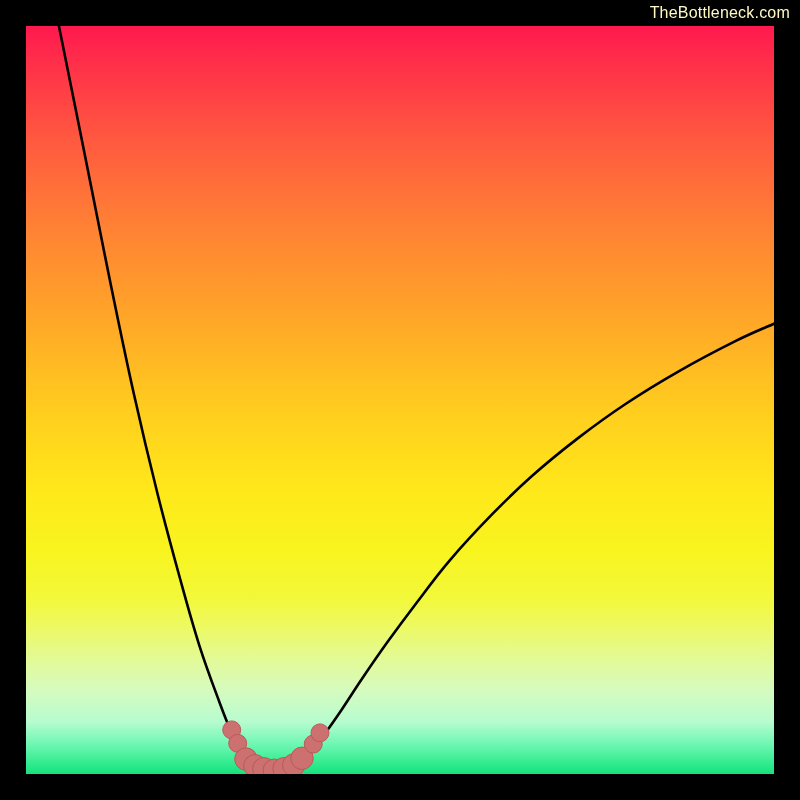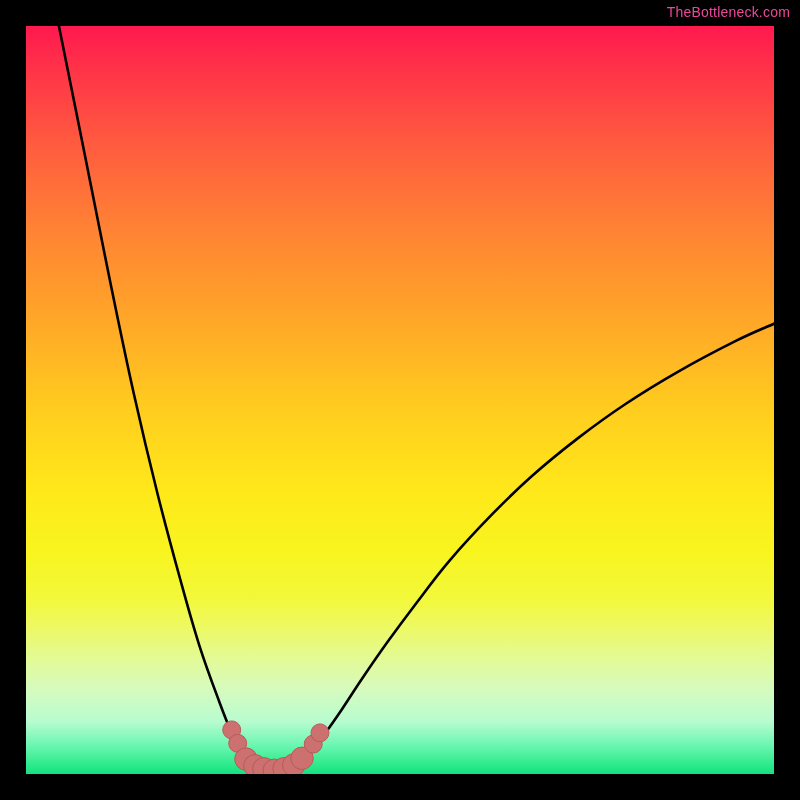--- a/index.html
+++ b/index.html
@@ -41,22 +41,22 @@
       #b7fccf 93%,
       #6ff7b3 96%,
       #28e989 99%,
       #17e07e 100%
     );
   }
   .watermark {
     position: absolute;
     top: 4px;
     right: 10px;
-    color: #ec4899;
-    font-size: 14px;
+    color: #fef9c3;
+    font-size: 16px;
     font-weight: 500;
     letter-spacing: 0.2px;
   }
   svg.curves {
     position: absolute;
     left: 0; top: 0;
     width: 748px;
     height: 748px;
   }
 </style>

